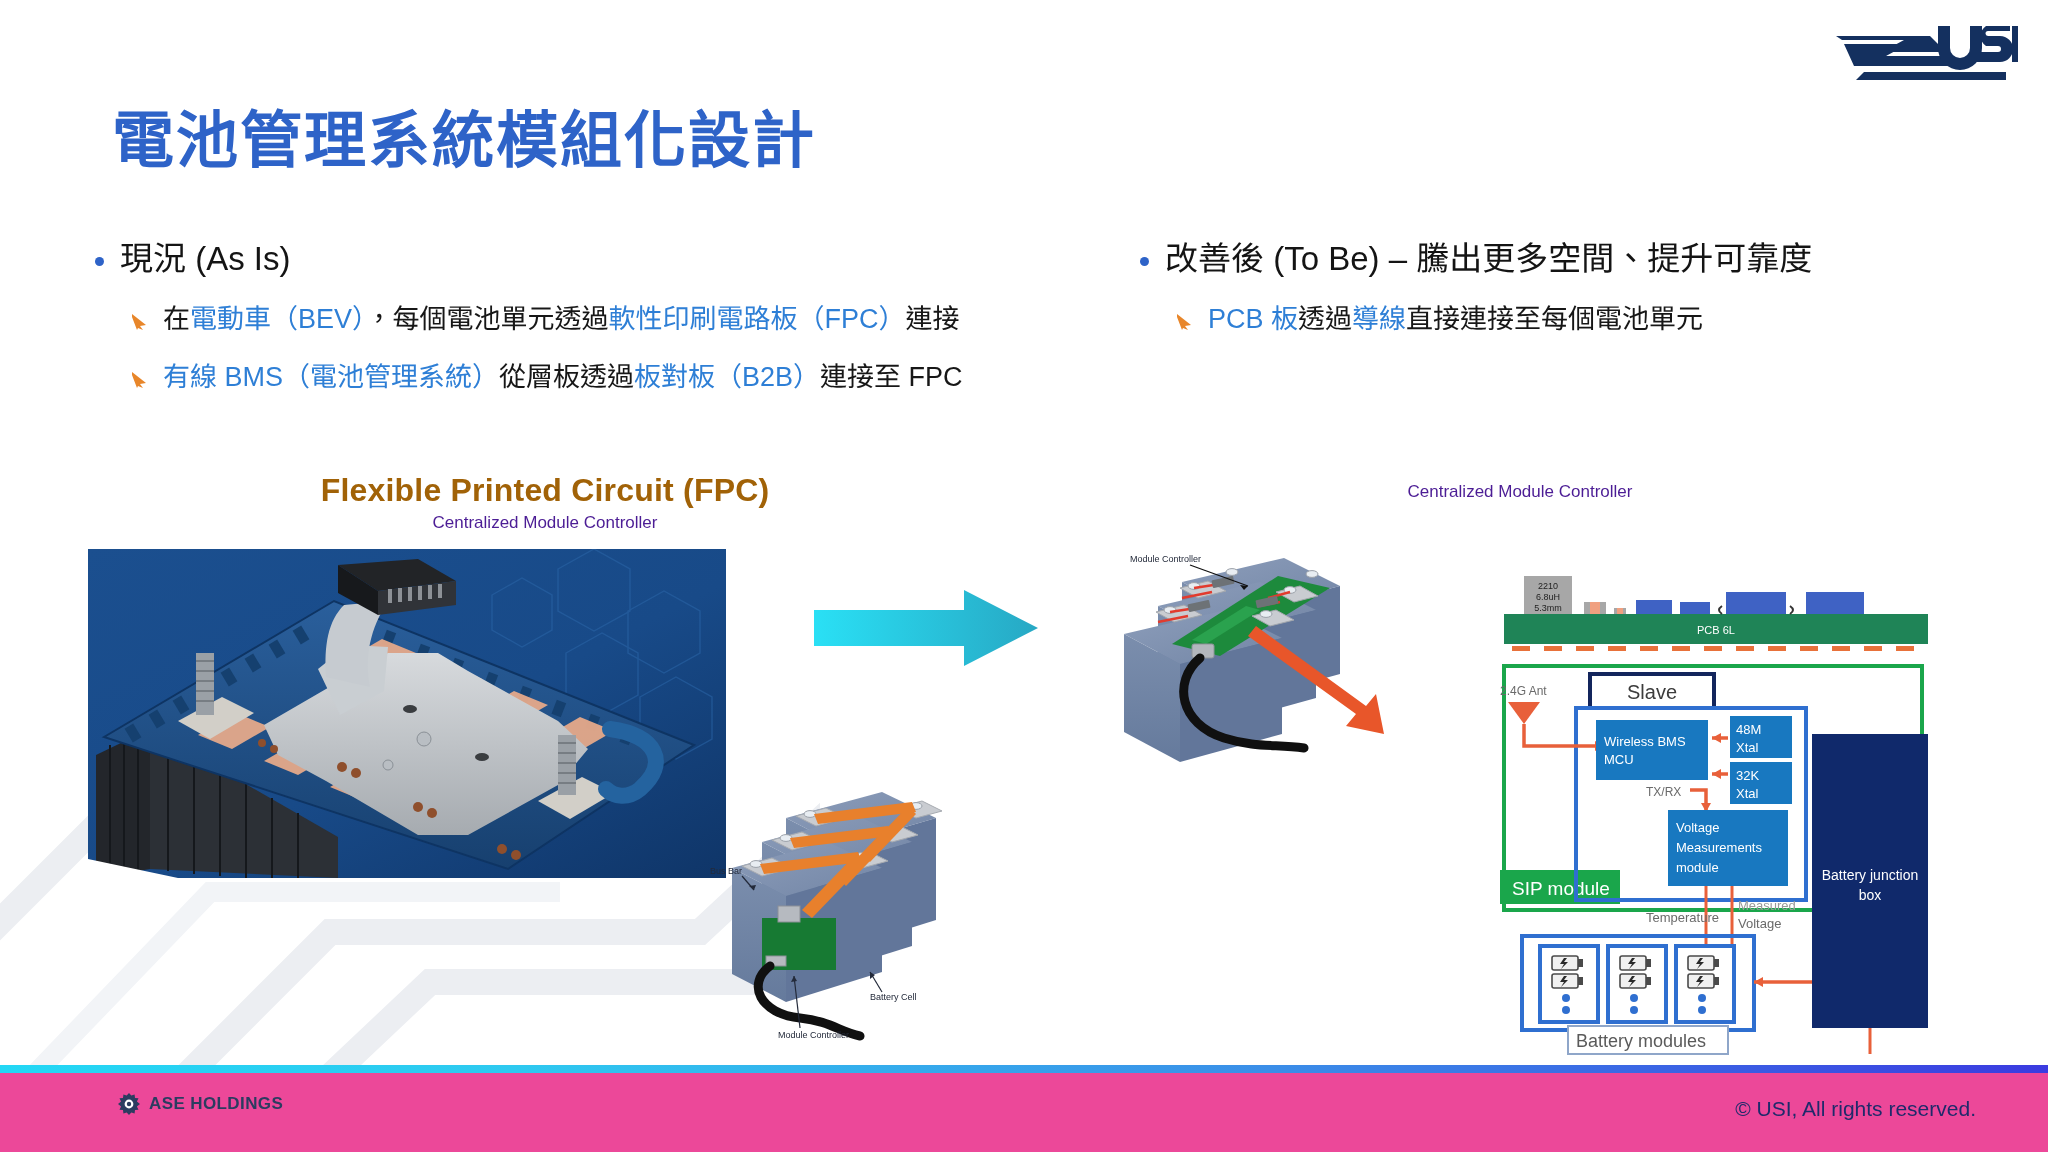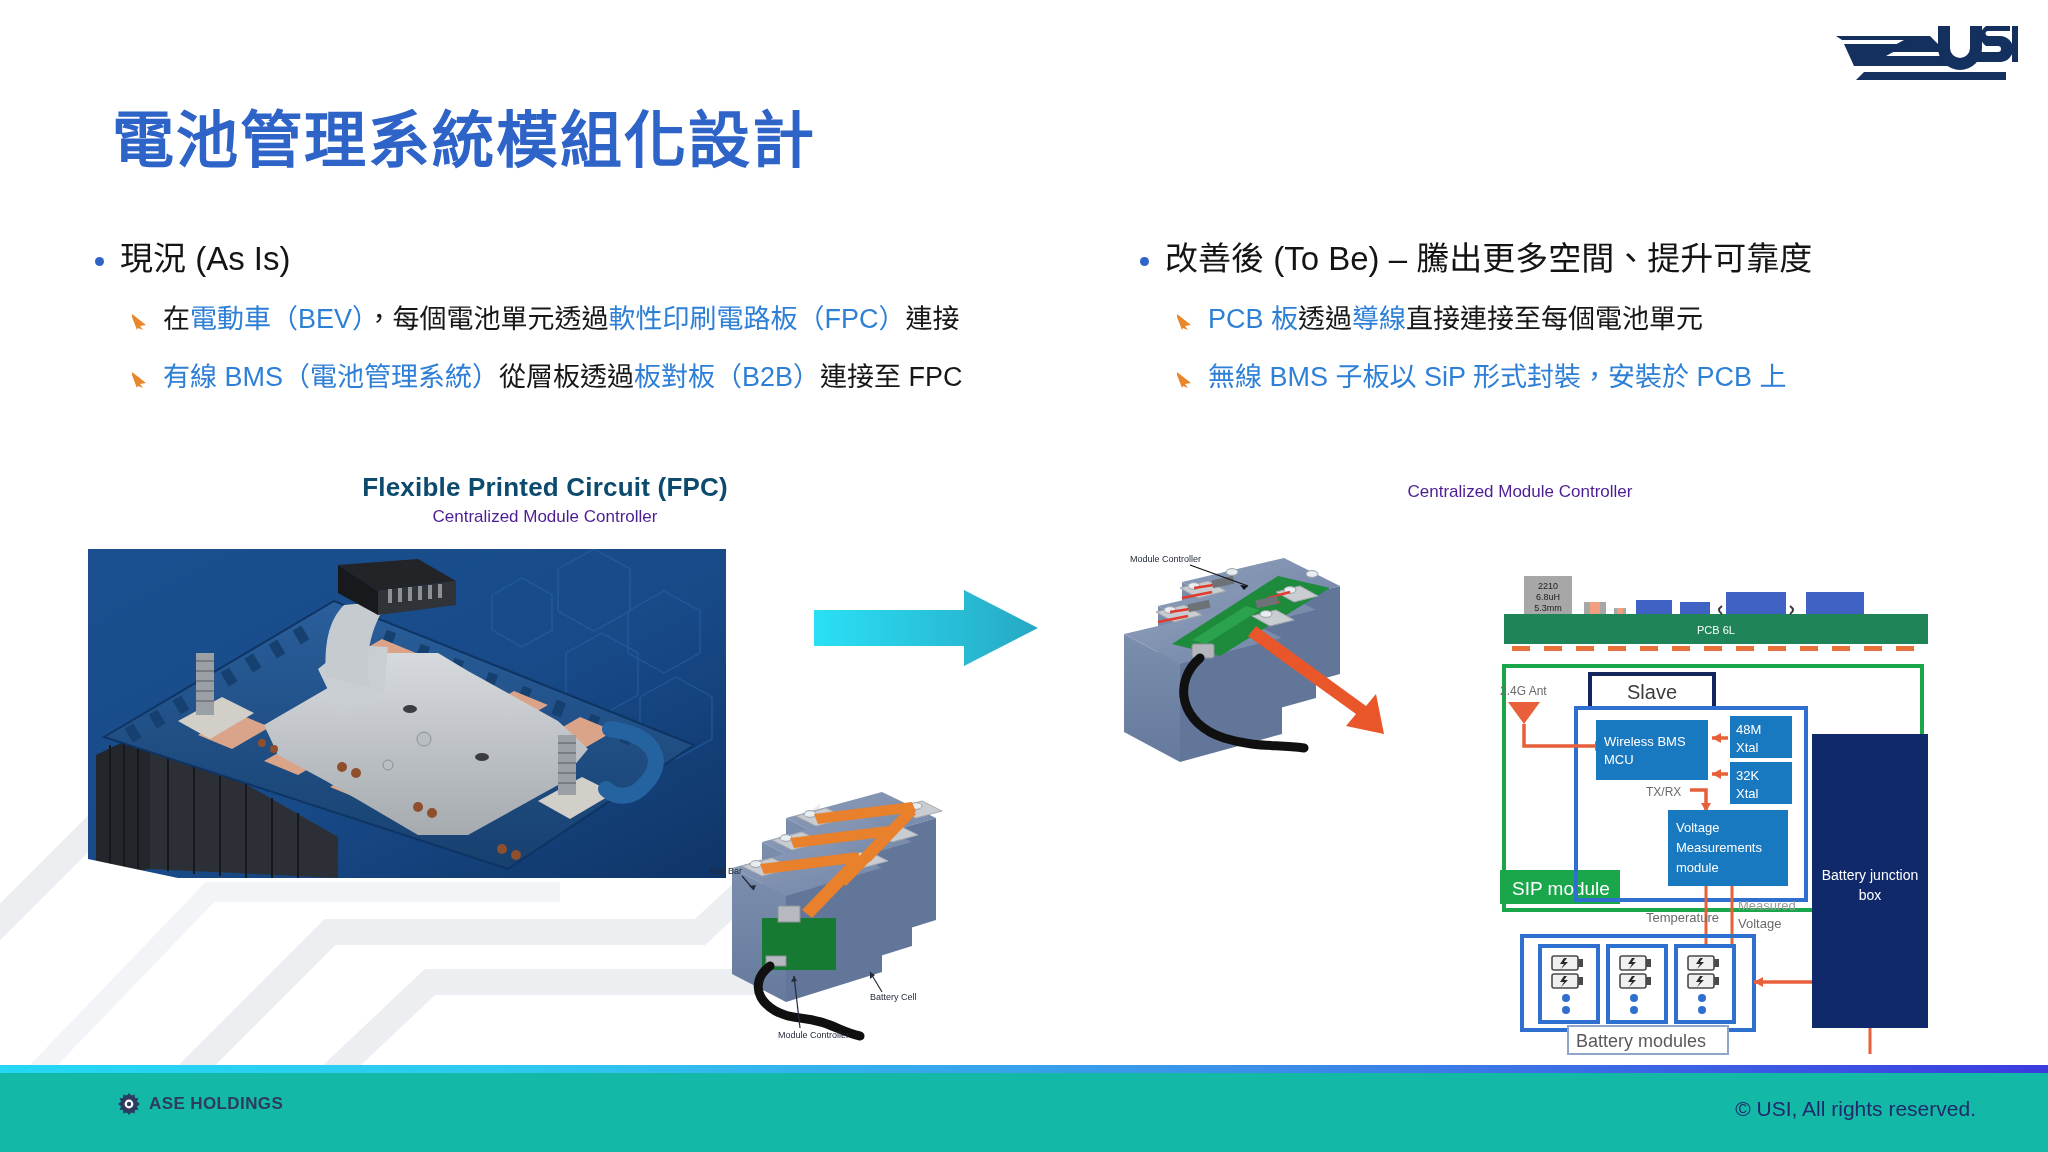--- a/index.html
+++ b/index.html
@@ -45,21 +45,21 @@
 
   .sub{display:flex;align-items:flex-start;gap:14px;margin-top:23px;padding-left:36px;}
   .sub-mark{flex:0 0 auto;margin-top:11px;}
   .sub-text{
     font-size:27px;line-height:1.3;color:#171717;white-space:nowrap;
   }
   .hl{color:#2e7fd6;}
 
   
   .cap{position:absolute;text-align:center;}
-  .cap .cap-main{font-size:26px;font-weight:bold;color:#0c4a6e;letter-spacing:.2px;}
+  .cap .cap-main{font-size:32px;font-weight:bold;color:#a16207;letter-spacing:.2px;}
   .cap .cap-sub{font-size:17px;color:#4c1d95;margin-top:4px;}
   .cap-left{left:320px;top:472px;width:450px;}
   .cap-right{left:1340px;top:478px;width:360px;}
 
   
   .photo{
     position:absolute;left:88px;top:549px;width:638px;height:329px;
     overflow:hidden;
   }
   .photo svg{display:block;}
@@ -75,21 +75,21 @@
 
   
   .blockdiag{position:absolute;left:1500px;top:570px;width:520px;height:490px;}
 
   
   .footer-bar{
     position:absolute;left:0;bottom:79px;width:100%;height:8px;
     background:linear-gradient(90deg,#23d7f5 0%,#2ec9f0 25%,#3b8ee8 62%,#3b3be0 100%);
   }
   .footer{
-    position:absolute;left:0;bottom:0;width:100%;height:79px;background:#14b8a6;
+    position:absolute;left:0;bottom:0;width:100%;height:79px;background:#ec4899;
   }
   .ase{position:absolute;left:118px;top:20px;display:flex;align-items:center;gap:9px;}
   .ase-text{font-size:17px;font-weight:bold;color:#2b3c60;letter-spacing:.4px;}
   .copy{
     position:absolute;right:72px;top:24px;
     font-size:21px;color:#1f2a6b;
   }
 
   svg text{font-family:"Liberation Sans","DejaVu Sans",sans-serif;}
 </style>
@@ -161,28 +161,20 @@
 
     <div class="sub">
       <span class="sub-mark">
         <svg width="18" height="18" viewBox="0 0 18 18">
             <path d="M1 1 L15 12 L9 13 L12 17 L7 15 L6 17 L1 4 Z" fill="#e8862a"></path>
           </svg>
       </span>
       <span class="sub-text"><span class="hl" style="color: rgb(46, 127, 214);">PCB 板</span><span>透過</span><span class="hl" style="color: rgb(46, 127, 214);">導線</span><span>直接連接至每個電池單元</span></span>
     </div>
 
-    <div class="sub">
-      <span class="sub-mark">
-        <svg width="18" height="18" viewBox="0 0 18 18">
-            <path d="M1 1 L15 12 L9 13 L12 17 L7 15 L6 17 L1 4 Z" fill="#e8862a"></path>
-          </svg>
-      </span>
-      <span class="sub-text"><span class="hl" style="color: rgb(46, 127, 214);">無線 BMS 子板以 SiP 形式封裝，安裝於 PCB 上</span></span>
-    </div>
   </div>
 
   <div class="cap cap-left">
     <div class="cap-main">Flexible Printed Circuit (FPC)</div>
     <div class="cap-sub">Centralized Module Controller</div>
   </div>
   <div class="cap cap-right">
     <div class="cap-sub">Centralized Module Controller</div>
   </div>
 

